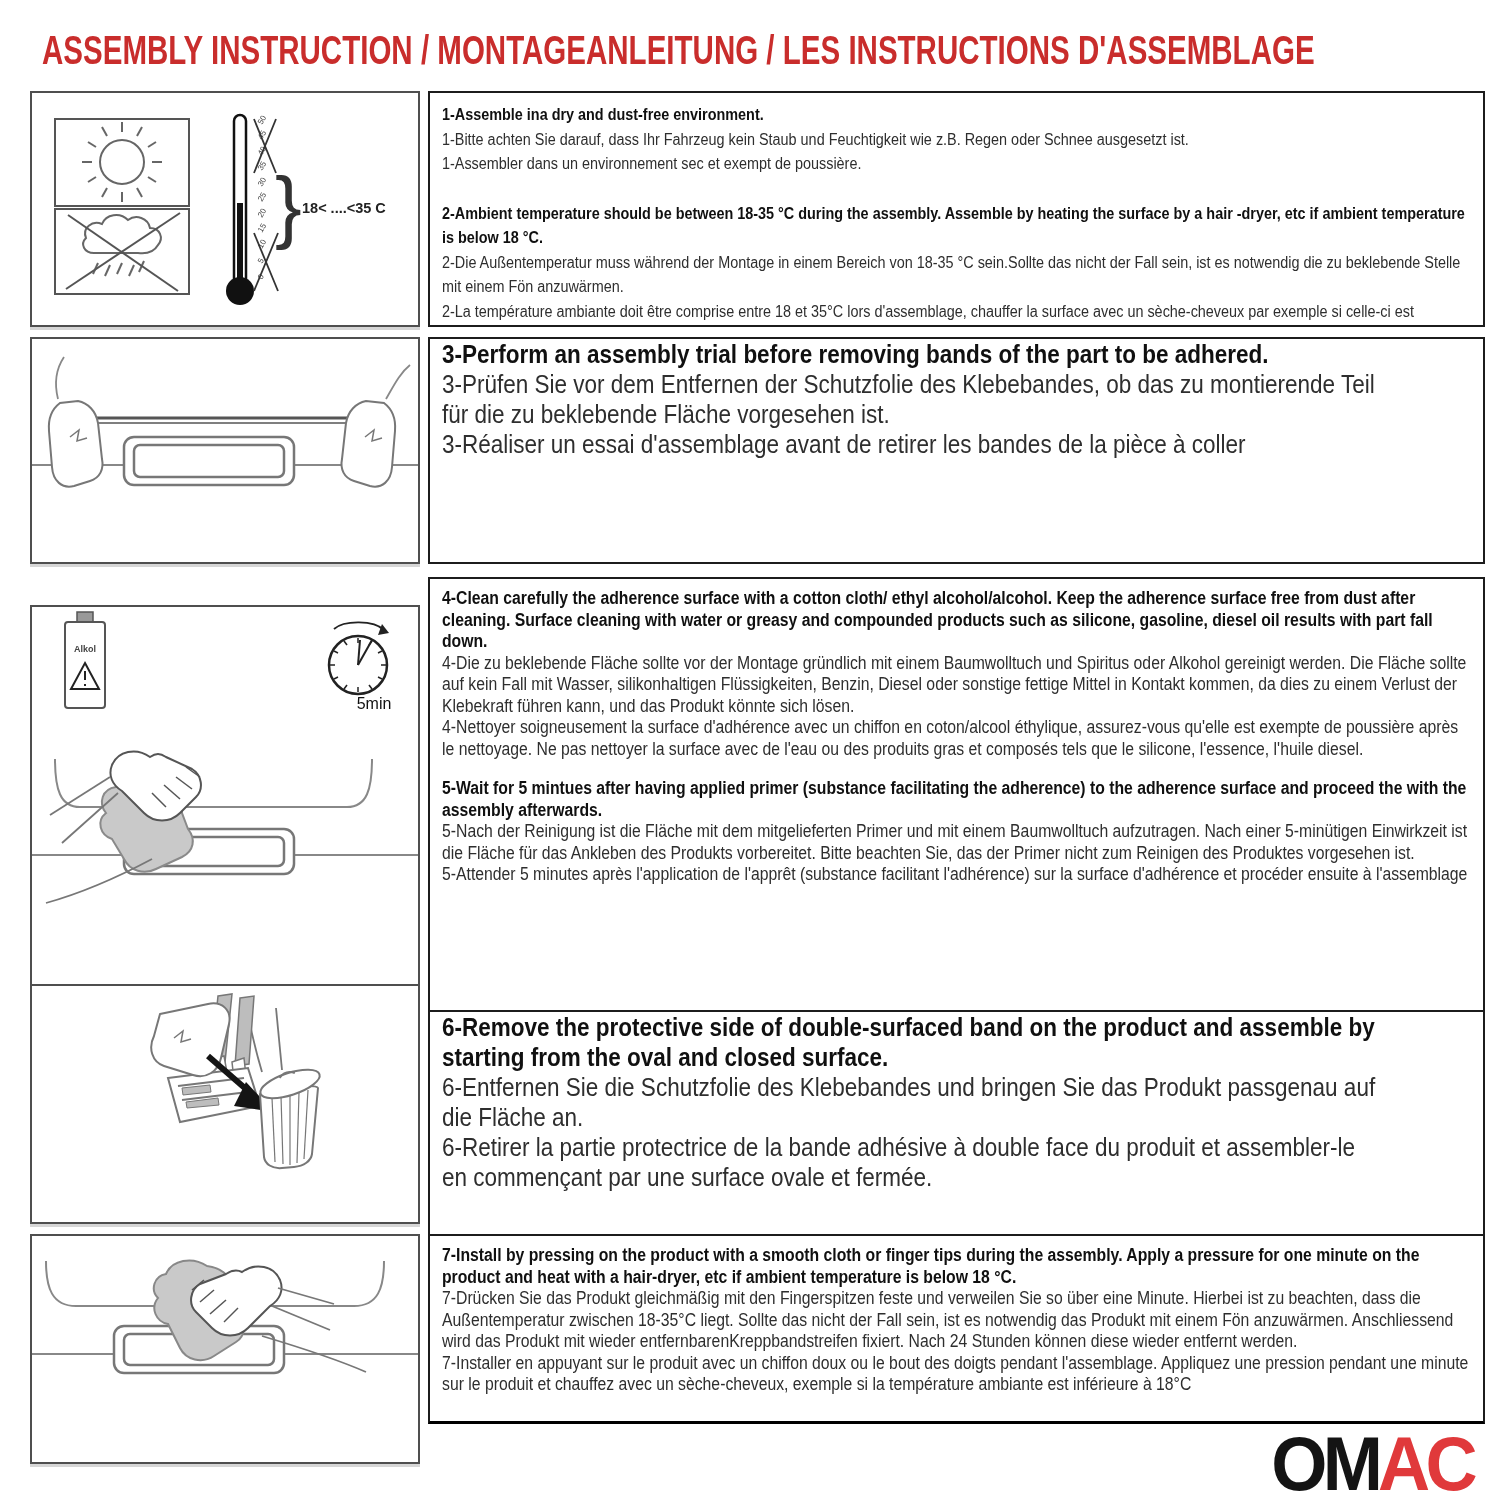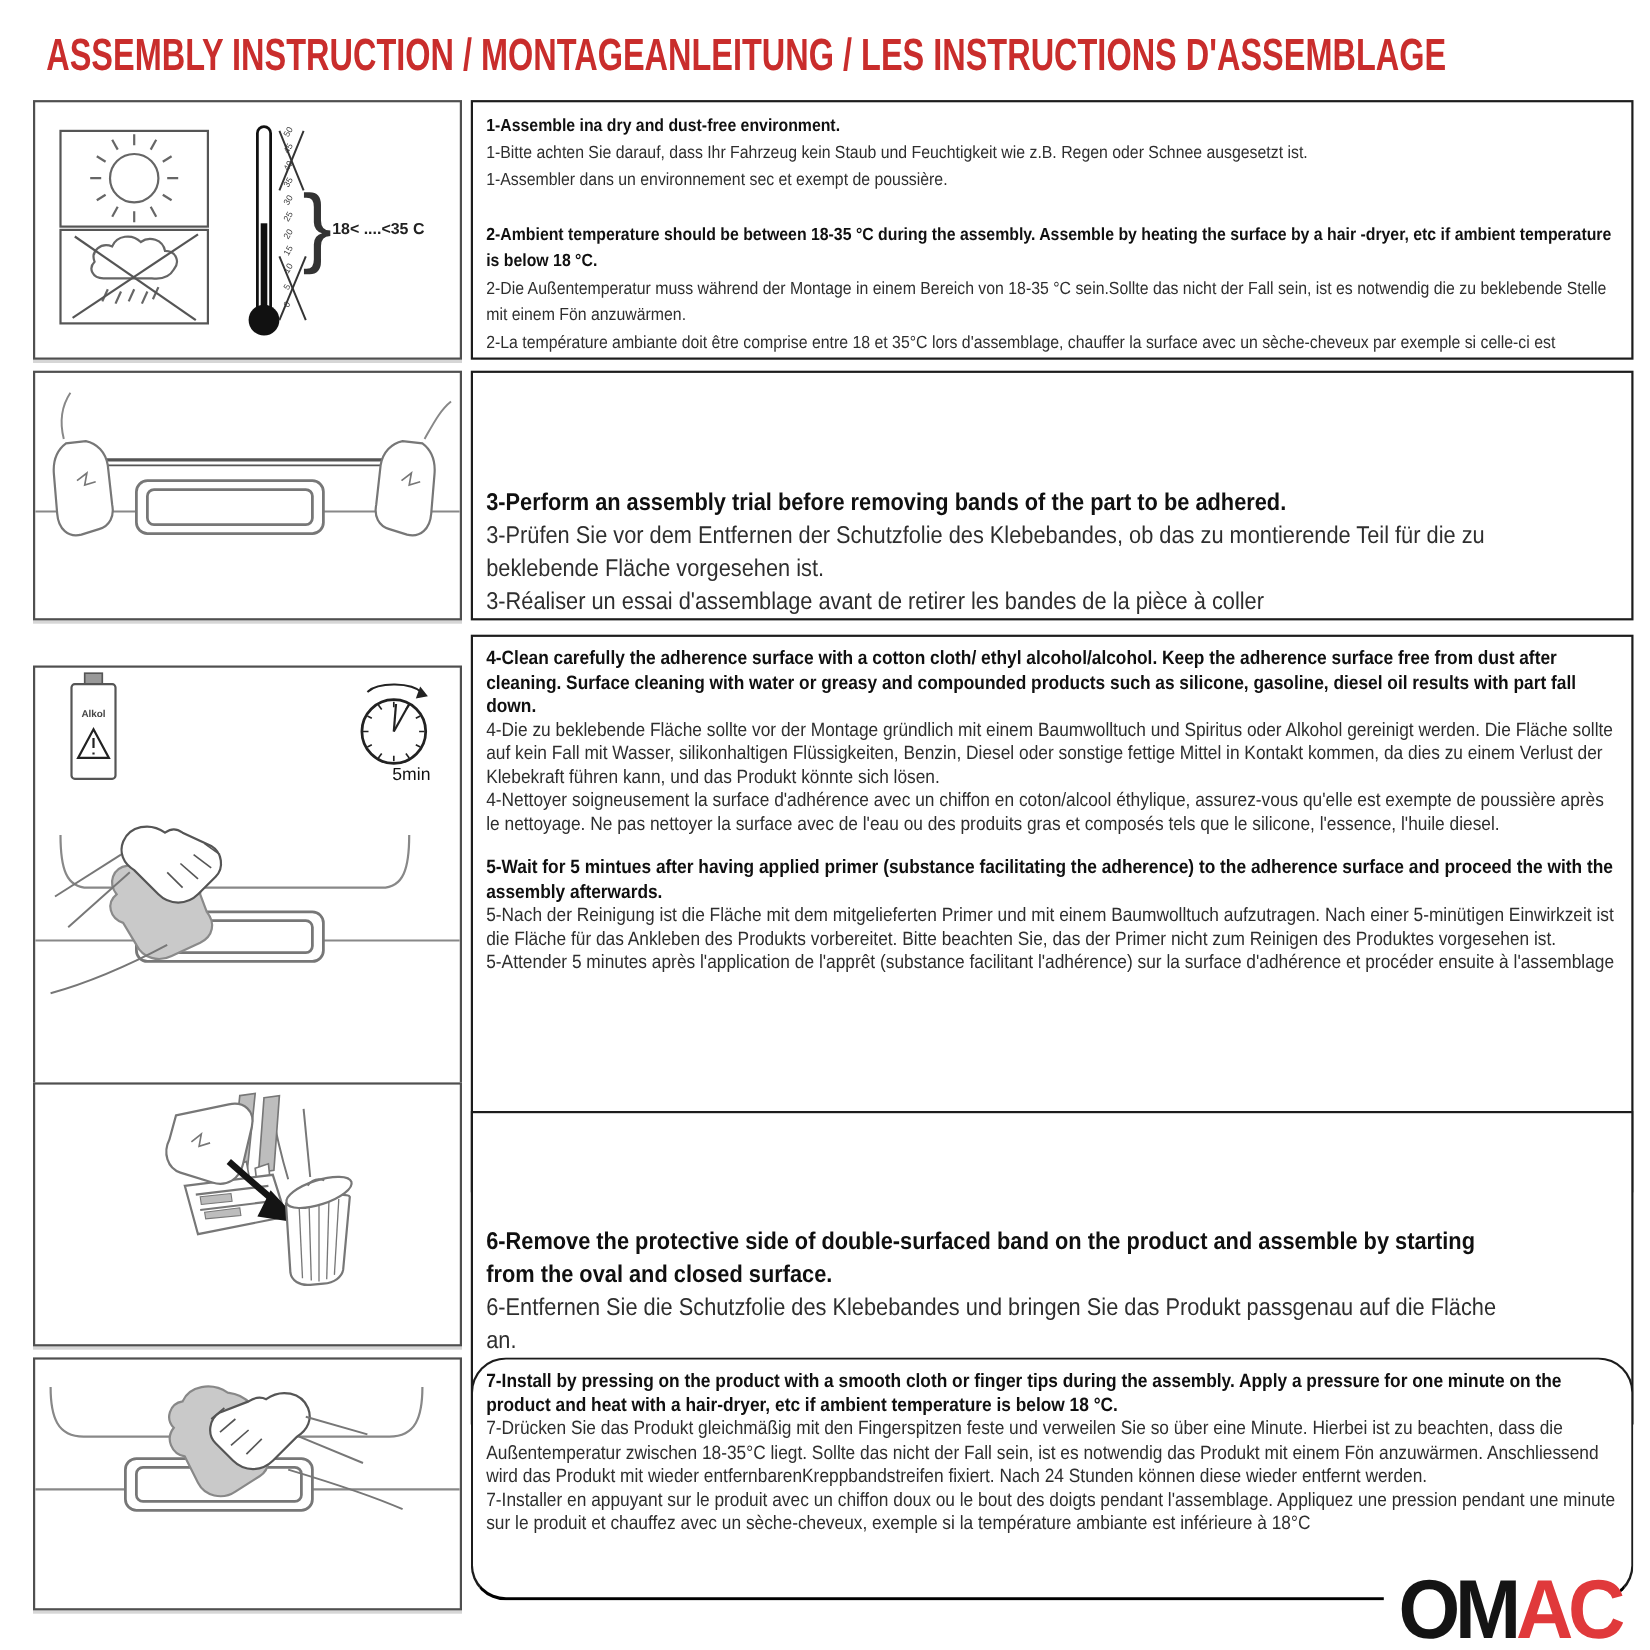--- a/index.html
+++ b/index.html
@@ -12,21 +12,21 @@
           box-sizing:border-box;box-shadow:0 3px 0 #d6d6d6;}
   .txbox{position:absolute;left:428px;width:1057px;border:2px solid #1c1c1c;background:#fff;
          box-sizing:border-box;overflow:hidden;}
   .sq{transform:scaleX(0.9);transform-origin:0 0;}
   .sq-sm{width:1143px;}
   .sq-lg{width:1040px;}
   p{margin:0;}
   .b{font-weight:bold;color:#101010;}
   .t-sm{font-size:16px;line-height:24.5px;padding:10px 12px 0 12px;}
   .t-xs{font-size:17.5px;line-height:21.5px;padding:9px 12px 0 12px;}
-  .t-lg{font-size:22px;line-height:30px;display:flex;flex-direction:column;justify-content:flex-end;padding:0 12px;}
+  .t-lg{font-size:25px;line-height:30px;display:flex;flex-direction:column;justify-content:flex-start;padding:0 12px;}
   .gap1{margin-top:25px;}
   .gap3{margin-top:18px;}
   svg text{font-family:"Liberation Sans",sans-serif;}
   .logo{position:absolute;left:1258px;top:1407px;background:#fff;padding:0 0 4px 14px;
         font-weight:bold;font-size:76px;letter-spacing:-5px;line-height:76px;
         transform:scaleX(0.95);transform-origin:0 0;}
   .logo .lb{color:#141414;}
   .logo .lr{color:#e0393b;}
 </style>
 </head>
@@ -276,21 +276,21 @@
             <path d="M172 44 l-12 10"></path>
         </g>
         <g stroke="#777" stroke-width="1.8" fill="none">
           <path d="M246 52 L302 68"></path>
             <path d="M240 70 L298 94"></path>
           <path d="M230 100 C270 112 302 122 334 136"></path>
         </g>
       </g>
     </svg>
   </div>
-  <div class="txbox t-xs" style="top:1215px;height:221px;border-bottom:3px solid #000;border-radius:32px;">
+  <div class="txbox t-xs" style="top:1215px;height:190px;border-bottom:3px solid #000;">
     <div class="sq sq-sm">
       <p class="b">7-Install by pressing on the product with a smooth cloth or finger tips during the assembly. Apply a pressure for one minute on the product and heat with a hair-dryer, etc if ambient temperature is below 18 °C.</p>
       <p>7-Drücken Sie das Produkt gleichmäßig mit den Fingerspitzen feste und verweilen Sie so über eine Minute. Hierbei ist zu beachten, dass die Außentemperatur zwischen 18-35°C liegt. Sollte das nicht der Fall sein, ist es notwendig das Produkt mit einem Fön anzuwärmen. Anschliessend wird das Produkt mit wieder entfernbarenKreppbandstreifen fixiert. Nach 24 Stunden können diese wieder entfernt werden.</p>
       <p>7-Installer en appuyant sur le produit avec un chiffon doux ou le bout des doigts pendant l'assemblage. Appliquez une pression pendant une minute sur le produit et chauffez avec un sèche-cheveux, exemple si la température ambiante est inférieure à 18°C</p>
     </div>
   </div>
 
   <div class="logo">
     <span class="lb">OM</span><span class="lr">AC</span>
   </div>

